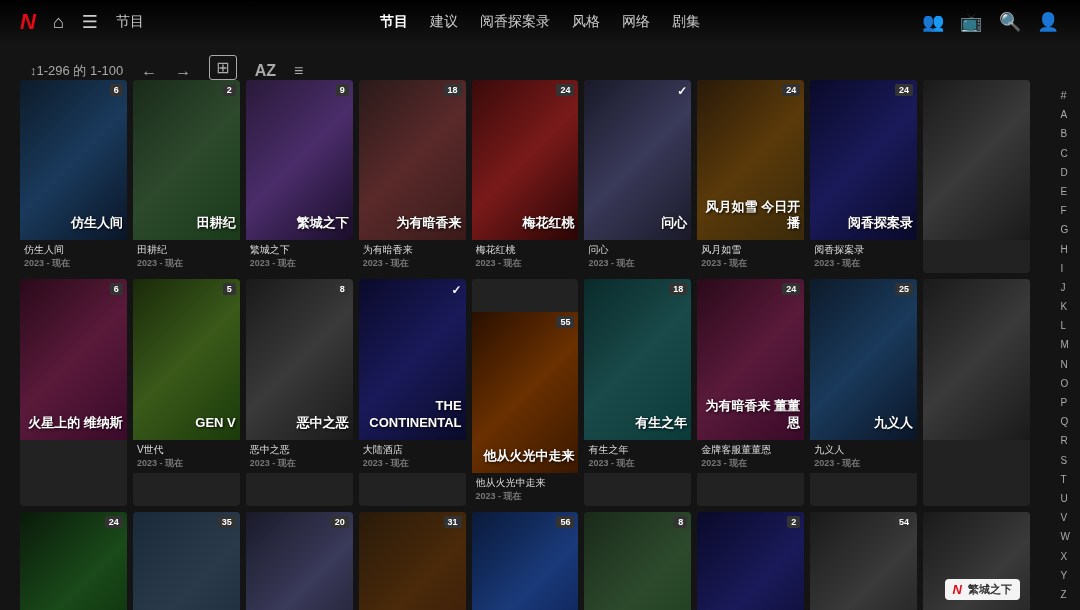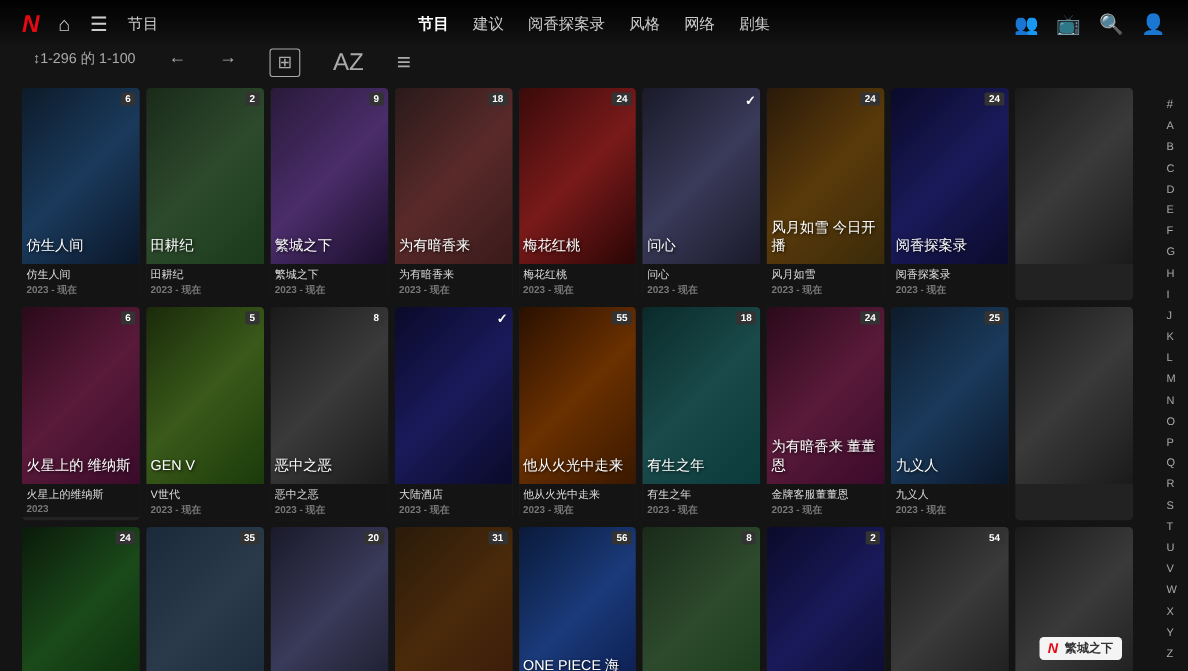--- a/index.html
+++ b/index.html
@@ -75,46 +75,47 @@
       cursor: pointer;
     }
 
     
     .sub-nav {
       position: absolute;
       top: 44px;
       left: 0; right: 0;
       height: 36px;
       display: flex;
-      align-items: flex-start;
+      align-items: flex-end;
       padding: 0 30px;
-      gap: 30px;
+      gap: 18px;
       z-index: 9;
     }
     .sub-nav-count {
       font-size: 13px;
       color: #aaa;
     }
     .sub-nav-arrow {
       font-size: 16px;
       color: #aaa;
       cursor: pointer;
     }
     .sub-nav-btn {
       font-size: 16px;
       color: #aaa;
       cursor: pointer;
       padding: 2px 6px;
       border: 1px solid #aaa;
       border-radius: 3px;
     }
     .sub-nav-icon {
-      font-size: 22px;
+      font-size: 16px;
       color: #aaa;
       cursor: pointer;
+      font-weight: bold;
     }
 
     
     .az-sidebar {
       position: absolute;
       right: 10px;
       top: 90px;
       bottom: 10px;
       display: flex;
       flex-direction: column;
@@ -205,37 +206,37 @@
 
     
     .bg-dark-blue { background: linear-gradient(135deg, #0d1b2a 0%, #1a3a5c 50%, #0a1628 100%); }
     .bg-dark-green { background: linear-gradient(135deg, #1a2a1a 0%, #2d4a2d 50%, #1a3a1a 100%); }
     .bg-dark-purple { background: linear-gradient(135deg, #2a1a3a 0%, #4a2d6a 50%, #1a0d2a 100%); }
     .bg-dark-rose { background: linear-gradient(135deg, #2a1a1a 0%, #5a2a2a 50%, #3a1a1a 100%); }
     .bg-dark-red { background: linear-gradient(135deg, #3a0a0a 0%, #7a1a1a 50%, #2a0505 100%); }
     .bg-dark-gray { background: linear-gradient(135deg, #1a1a2a 0%, #3a3a5a 50%, #1a1a2a 100%); }
     .bg-dark-gold { background: linear-gradient(135deg, #2a1a0a 0%, #5a3a0a 50%, #3a2a0a 100%); }
     .bg-dark-navy { background: linear-gradient(135deg, #0a0a2a 0%, #1a1a5a 50%, #0a0a2a 100%); }
-    .bg-orange-dark { background: linear-gradient(135deg, #2a1000 0%, #6a3000 50%, #3a1800 100%); }
+    .bg-orange-dark { background: linear-gradient(135deg, #2a1000 0%, #6a3000 50%, #3a1800 100%); margin-top: 33px; }
     .bg-green-army { background: linear-gradient(135deg, #1a2a0a 0%, #3a5a1a 50%, #1a3a0a 100%); }
     .bg-teal { background: linear-gradient(135deg, #0a2a2a 0%, #1a4a4a 50%, #0a3a3a 100%); }
     .bg-brown { background: linear-gradient(135deg, #2a1a0a 0%, #4a2a0a 50%, #3a1a0a 100%); }
     .bg-slate { background: linear-gradient(135deg, #1a2a3a 0%, #2a3a4a 50%, #1a2a3a 100%); }
     .bg-pink { background: linear-gradient(135deg, #2a0a1a 0%, #5a1a3a 50%, #3a0a2a 100%); }
     .bg-charcoal { background: linear-gradient(135deg, #1a1a1a 0%, #3a3a3a 50%, #1a1a1a 100%); }
     .bg-cobalt { background: linear-gradient(135deg, #0a1a3a 0%, #1a3a7a 50%, #0a1a4a 100%); }
     .bg-forest { background: linear-gradient(135deg, #0a1a0a 0%, #1a4a1a 50%, #0a2a0a 100%); }
 
     .card-img-text {
       position: absolute;
       bottom: 8px;
       left: 0; right: 0;
-      text-align: left;
+      text-align: right;
       font-size: 13px;
-      font-weight: normal;
+      font-weight: bold;
       color: #fff;
       text-shadow: 1px 1px 3px rgba(0,0,0,0.9);
       padding: 0 4px;
       line-height: 1.3;
     }
 
     .watermark-bottom-right {
       position: absolute;
       bottom: 10px;
       right: 60px;
@@ -407,24 +408,20 @@
       </div>
       <div class="card">
         <div class="card-img bg-charcoal"></div>
       </div>
       <div class="card">
         <div class="card-img bg-pink">
           <span class="card-badge">6</span>
           <div class="card-img-text">火星上的
 维纳斯</div>
         </div>
-        <div class="card-info">
-          <div class="card-title">火星上的维纳斯</div>
-          <div class="card-year">2023</div>
-        </div>
       </div>
       <div class="card">
         <div class="card-img bg-green-army">
           <span class="card-badge">5</span>
           <div class="card-img-text">GEN V</div>
         </div>
         <div class="card-info">
           <div class="card-title">V世代</div>
           <div class="card-year">2023 - 现在</div>
         </div>
@@ -435,20 +432,22 @@
           <div class="card-img-text">恶中之恶</div>
         </div>
         <div class="card-info">
           <div class="card-title">恶中之恶</div>
           <div class="card-year">2023 - 现在</div>
         </div>
       </div>
       <div class="card">
         <div class="card-img bg-dark-navy">
           <span class="card-check">✓</span>
+          <div class="card-img-text">THE
+CONTINENTAL</div>
         </div>
         <div class="card-info">
           <div class="card-title">大陆酒店</div>
           <div class="card-year">2023 - 现在</div>
         </div>
       </div>
       <div class="card">
         <div class="card-img bg-orange-dark">
           <span class="card-badge">55</span>
           <div class="card-img-text">他从火光中走来</div>

